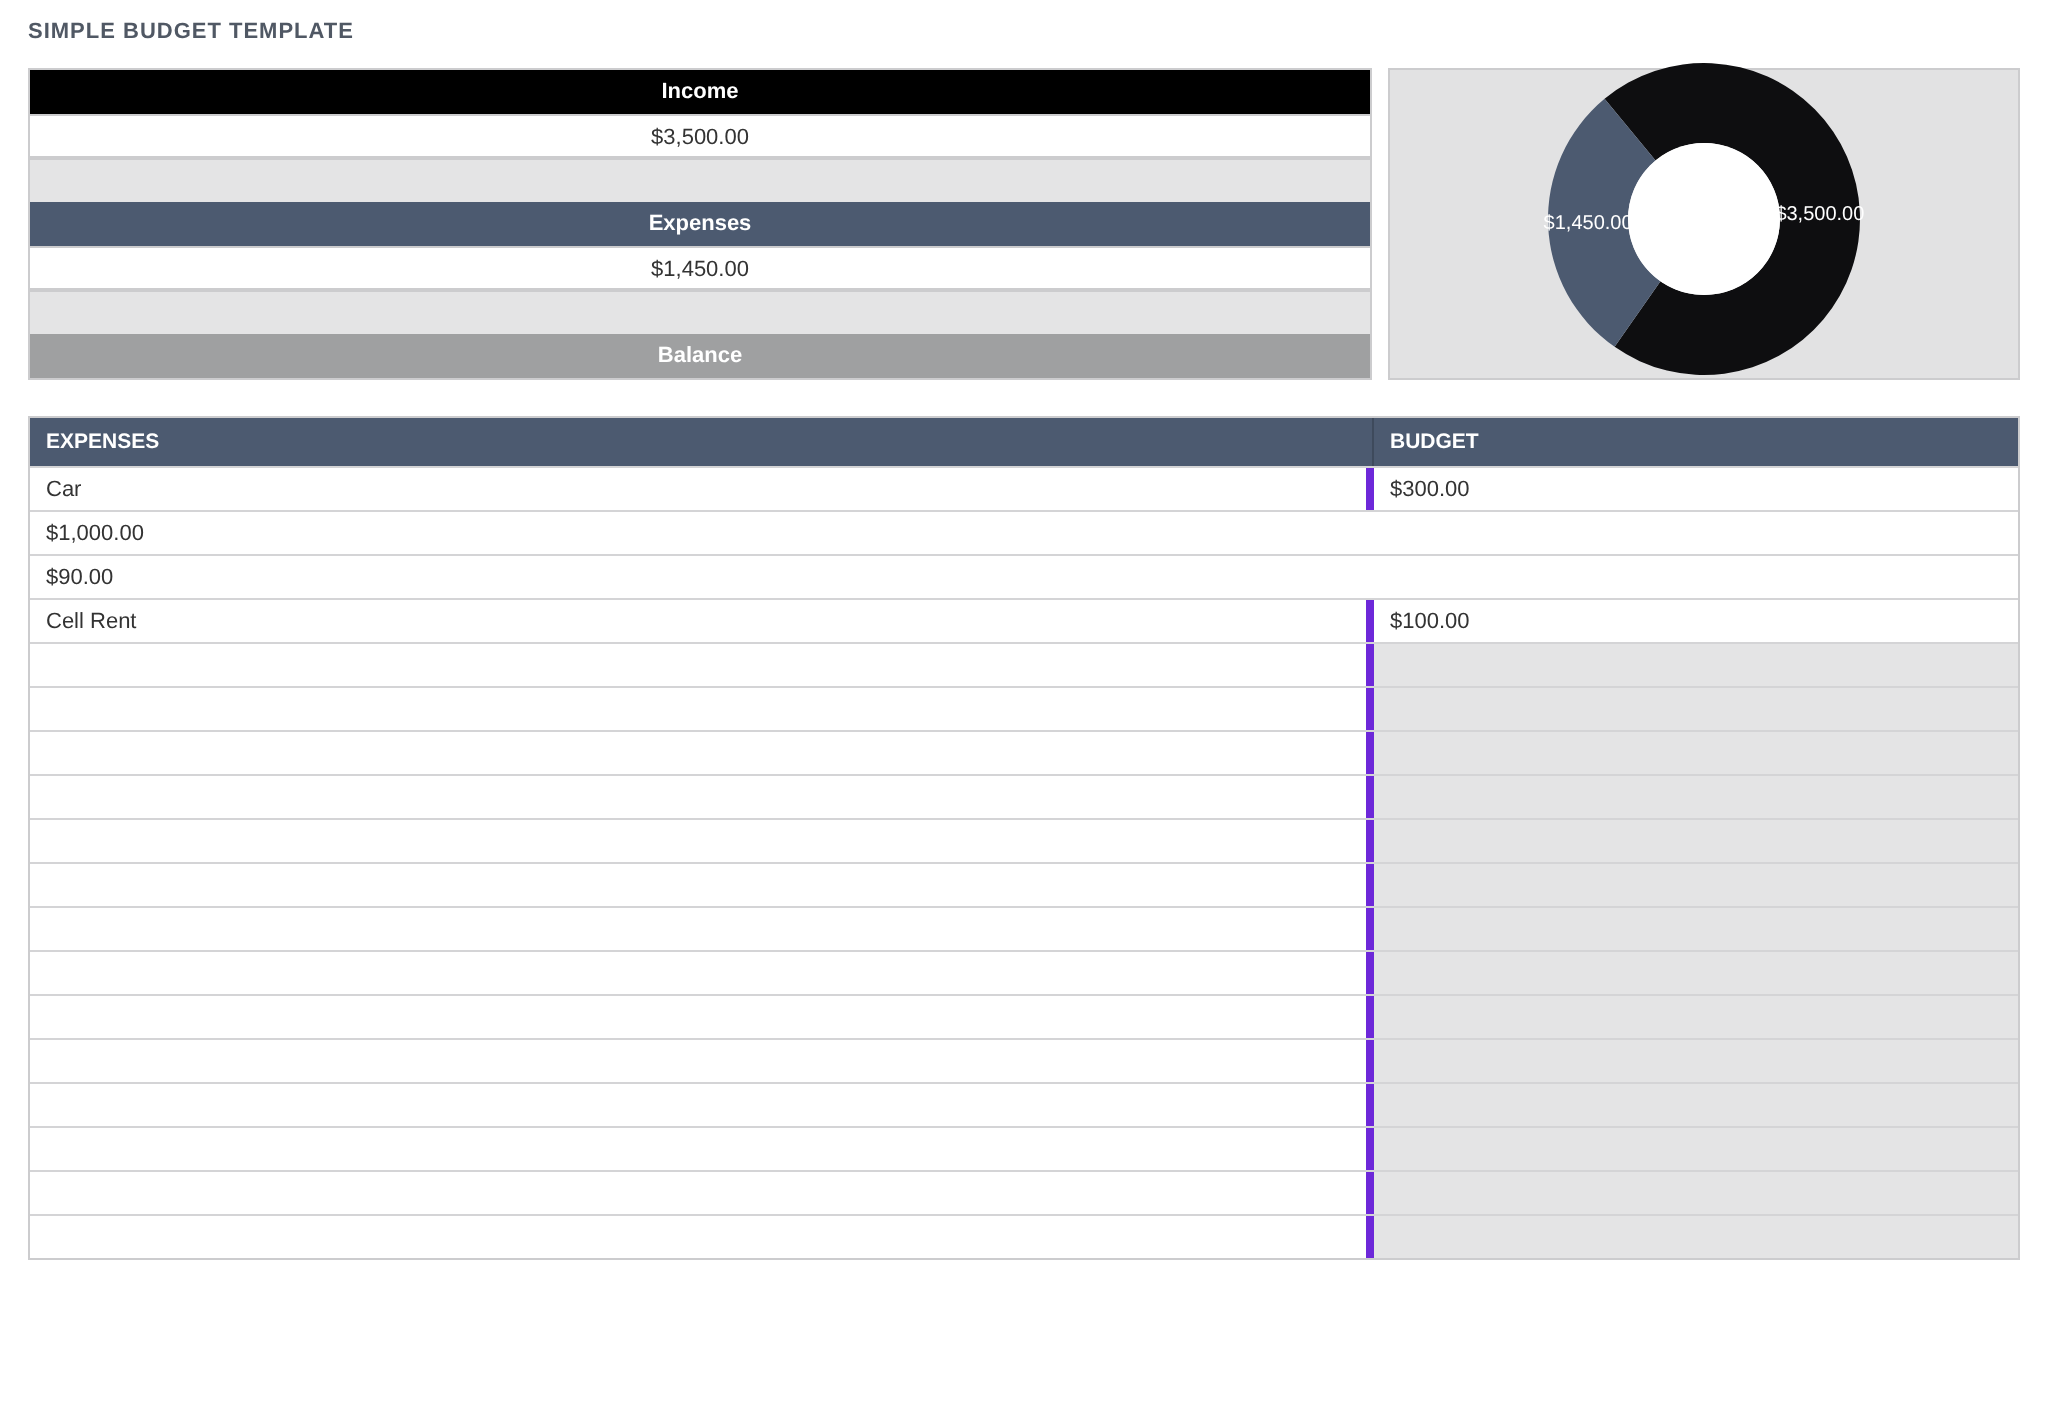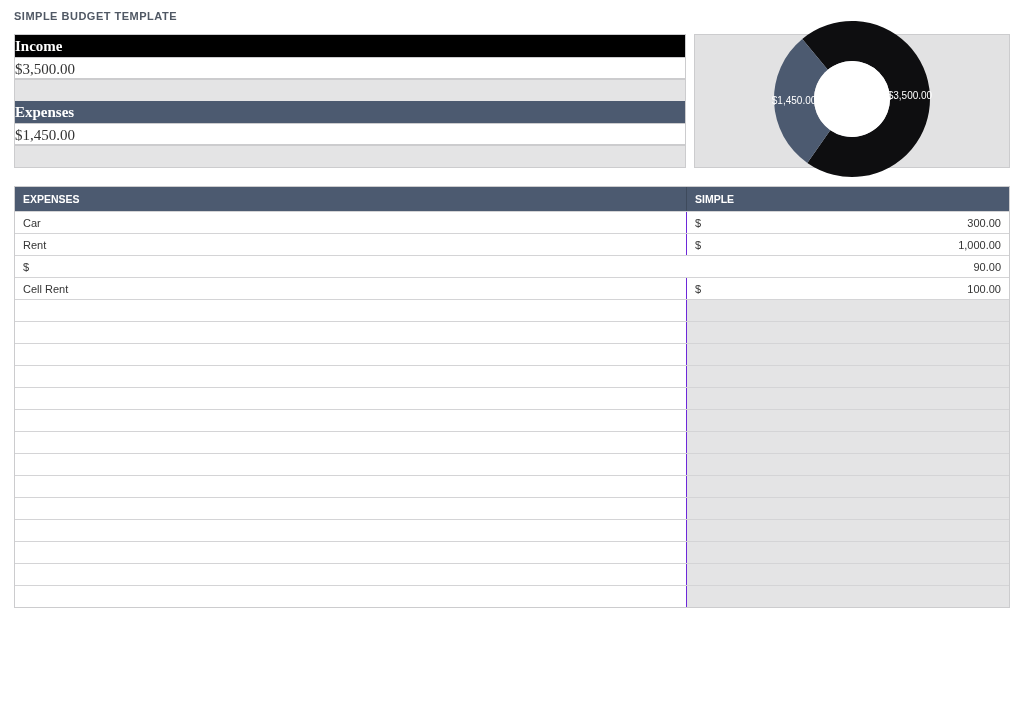--- a/index.html
+++ b/index.html
@@ -24,23 +24,22 @@
     gap: 8px;
     margin-bottom: 18px;
   }
   .summary {
     flex: 0 0 672px;
     border: 1px solid #ccccce;
   }
   .summary-row {
     height: 22px;
     line-height: 22px;
-    text-align: left;
-    font-size: 15px;
-    font-family: Liberation Serif, serif;
+    text-align: center;
+    font-size: 11px;
   }
   .hdr-black   { background: #000000; color: #ffffff; font-weight: bold; }
   .hdr-slate   { background: #4c5a70; color: #ffffff; font-weight: bold; }
   .hdr-grey    { background: #9fa0a1; color: #ffffff; font-weight: bold; }
   .val-row     { background: #ffffff; color: #333; border-top: 1px solid #ccccce; border-bottom: 1px solid #ccccce; }
   .spacer-row  { background: #e4e4e5; height: 22px; border-top: 1px solid #ccccce; }
 
   .chart {
     flex: 1;
     background: #e2e2e3;
@@ -71,76 +70,76 @@
     display: flex;
     height: 22px;
     font-size: 11px;
     color: #333;
     border-top: 1px solid #d4d4d6;
   }
   .et-row .col-name {
     flex: 0 0 672px;
     padding: 0 8px;
     line-height: 22px;
-    border-right: 1px solid #6d28d9;
+    border-right: 4px solid #6d28d9;
     background: #ffffff;
   }
   .et-row .col-amount {
     flex: 1;
     display: flex;
     padding: 0 8px;
     line-height: 22px;
     background: #ffffff;
   }
   .et-row .col-amount .cur { flex: 0 0 auto; }
-  .et-row .col-amount .num { flex: 1; text-align: right; }
+  .et-row .col-amount .num { flex: 1; }
   .et-row.empty .col-amount { background: #e4e4e5; }
   .et-row.empty .col-name   { background: #ffffff; }
 </style>
 </head>
 <body>
 
 <div class="title">SIMPLE BUDGET TEMPLATE</div>
 
 <div class="top">
   <div class="summary">
     <div class="summary-row hdr-black">Income</div>
     <div class="summary-row val-row">$3,500.00</div>
     <div class="spacer-row"></div>
     <div class="summary-row hdr-slate">Expenses</div>
     <div class="summary-row val-row">$1,450.00</div>
     <div class="spacer-row"></div>
+    <div class="summary-row hdr-grey">Balance</div>
   </div>
 
   <div class="chart">
     <div class="donut-wrap" id="donut-host"><svg width="190" height="180" viewBox="0 0 190 180">
           <path d="M 45.2809287996022 29.89996706348844 A 78 78 0 1 1 50.3218850408455 153.93642188687585 L 73.23373886605293 121.14851322693951 A 38 38 0 1 0 70.77788838954979 60.72049677452001 Z" fill="#0e0e10"></path>
           <path d="M 50.3218850408455 153.93642188687585 A 78 78 0 0 1 45.280928799602165 29.899967063488475 L 70.77788838954977 60.72049677452003 A 38 38 0 0 0 73.23373886605293 121.14851322693951 Z" fill="#4c5a70"></path>
           <text x="152.95216039536257" y="87.64477060349316" fill="#ffffff" font-size="10" font-family="Arial" text-anchor="middle" dominant-baseline="middle">$3,500.00</text>
           <text x="37.04783960463743" y="92.35522939650689" fill="#ffffff" font-size="10" font-family="Arial" text-anchor="middle" dominant-baseline="middle">$1,450.00</text>
           <circle cx="95" cy="90" r="38" fill="#ffffff"></circle>
         </svg></div>
   </div>
 </div>
 
 <div class="expenses-table">
   <div class="et-head">
     <div class="col-name">EXPENSES</div>
-    <div class="col-amount">SIMPLE</div>
+    <div class="col-amount">BUDGET</div>
   </div>
   <div id="rows-host">
       <div class="et-row">
         <div class="col-name">Car</div>
         <div class="col-amount">
           <span class="cur">$</span>
           <span class="num">300.00</span>
         </div>
       </div>
       <div class="et-row">
-        <div class="col-name">Rent</div>
         <div class="col-amount">
           <span class="cur">$</span>
           <span class="num">1,000.00</span>
         </div>
       </div>
       <div class="et-row">
         <div class="col-amount">
           <span class="cur">$</span>
           <span class="num">90.00</span>
         </div>

